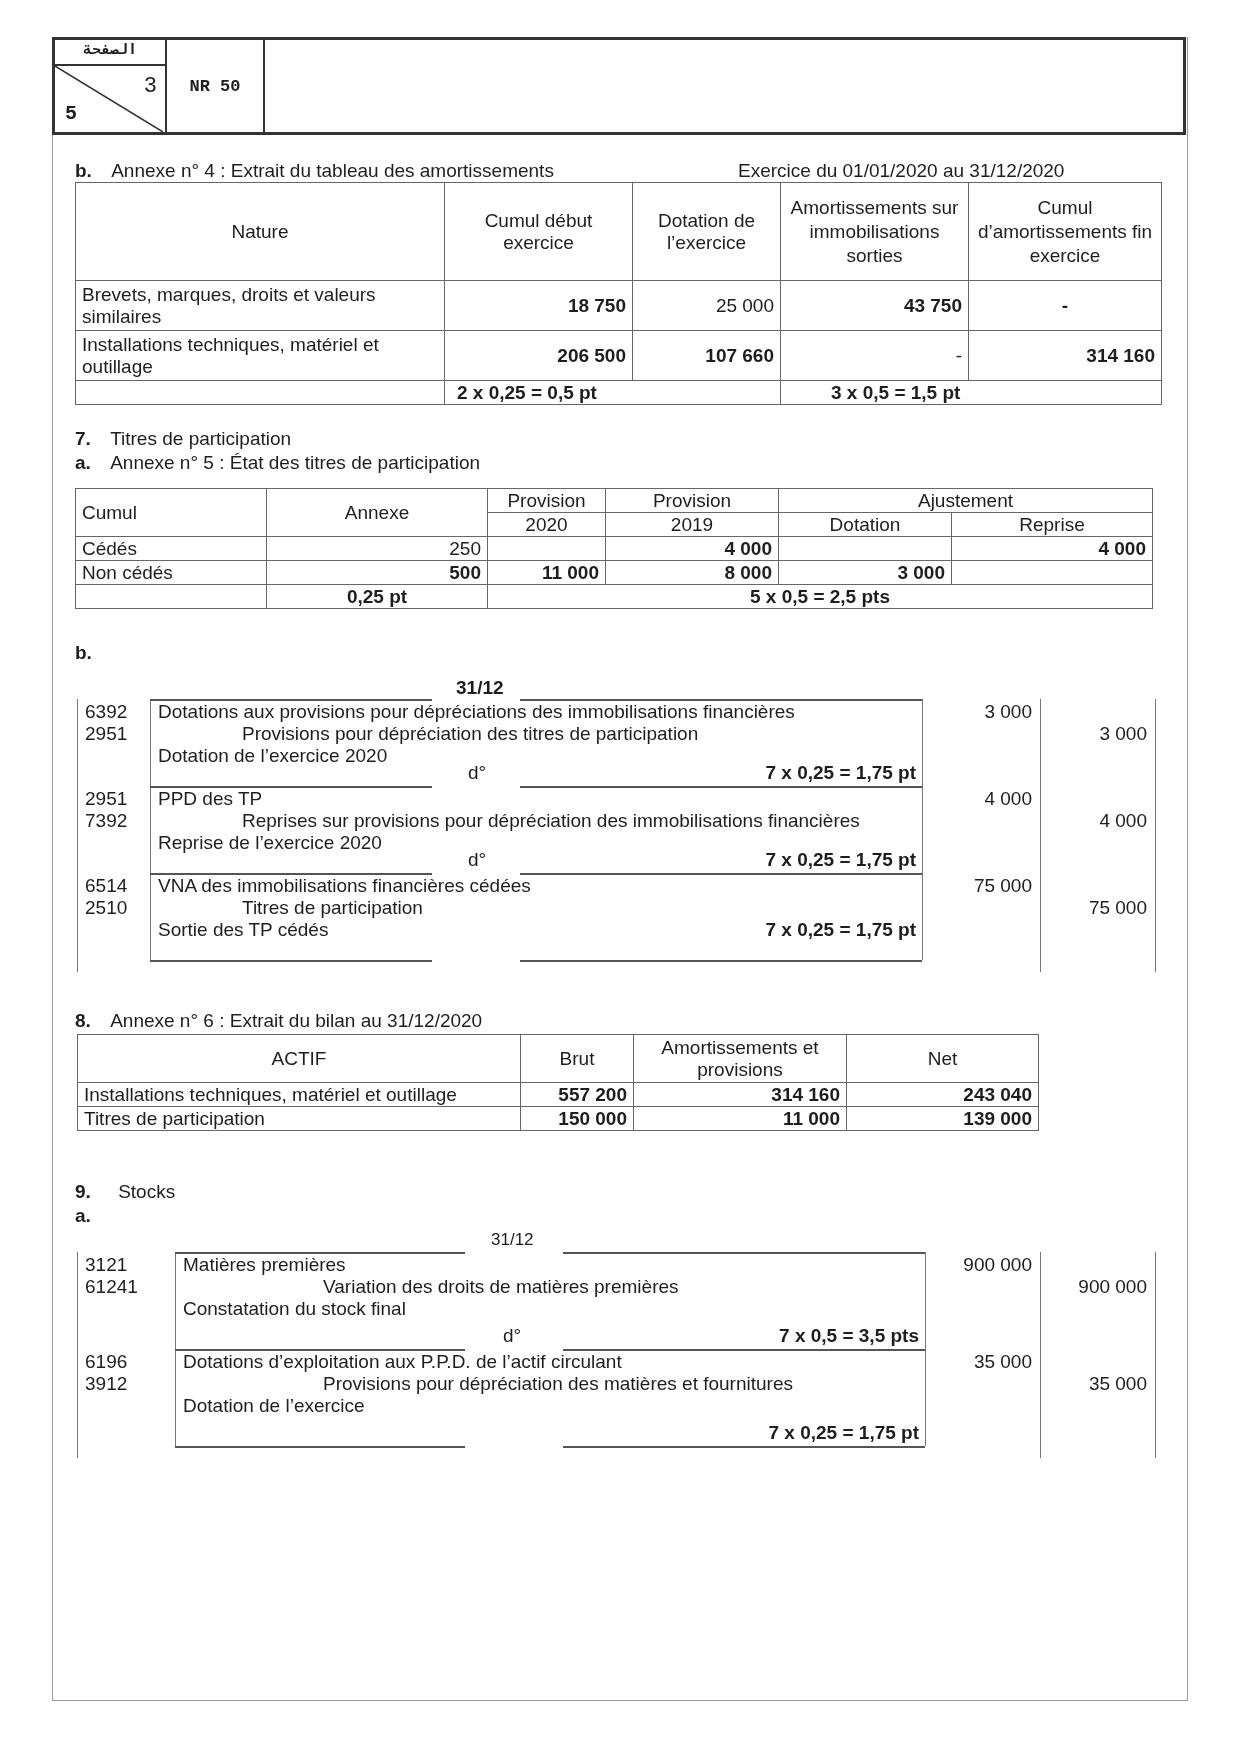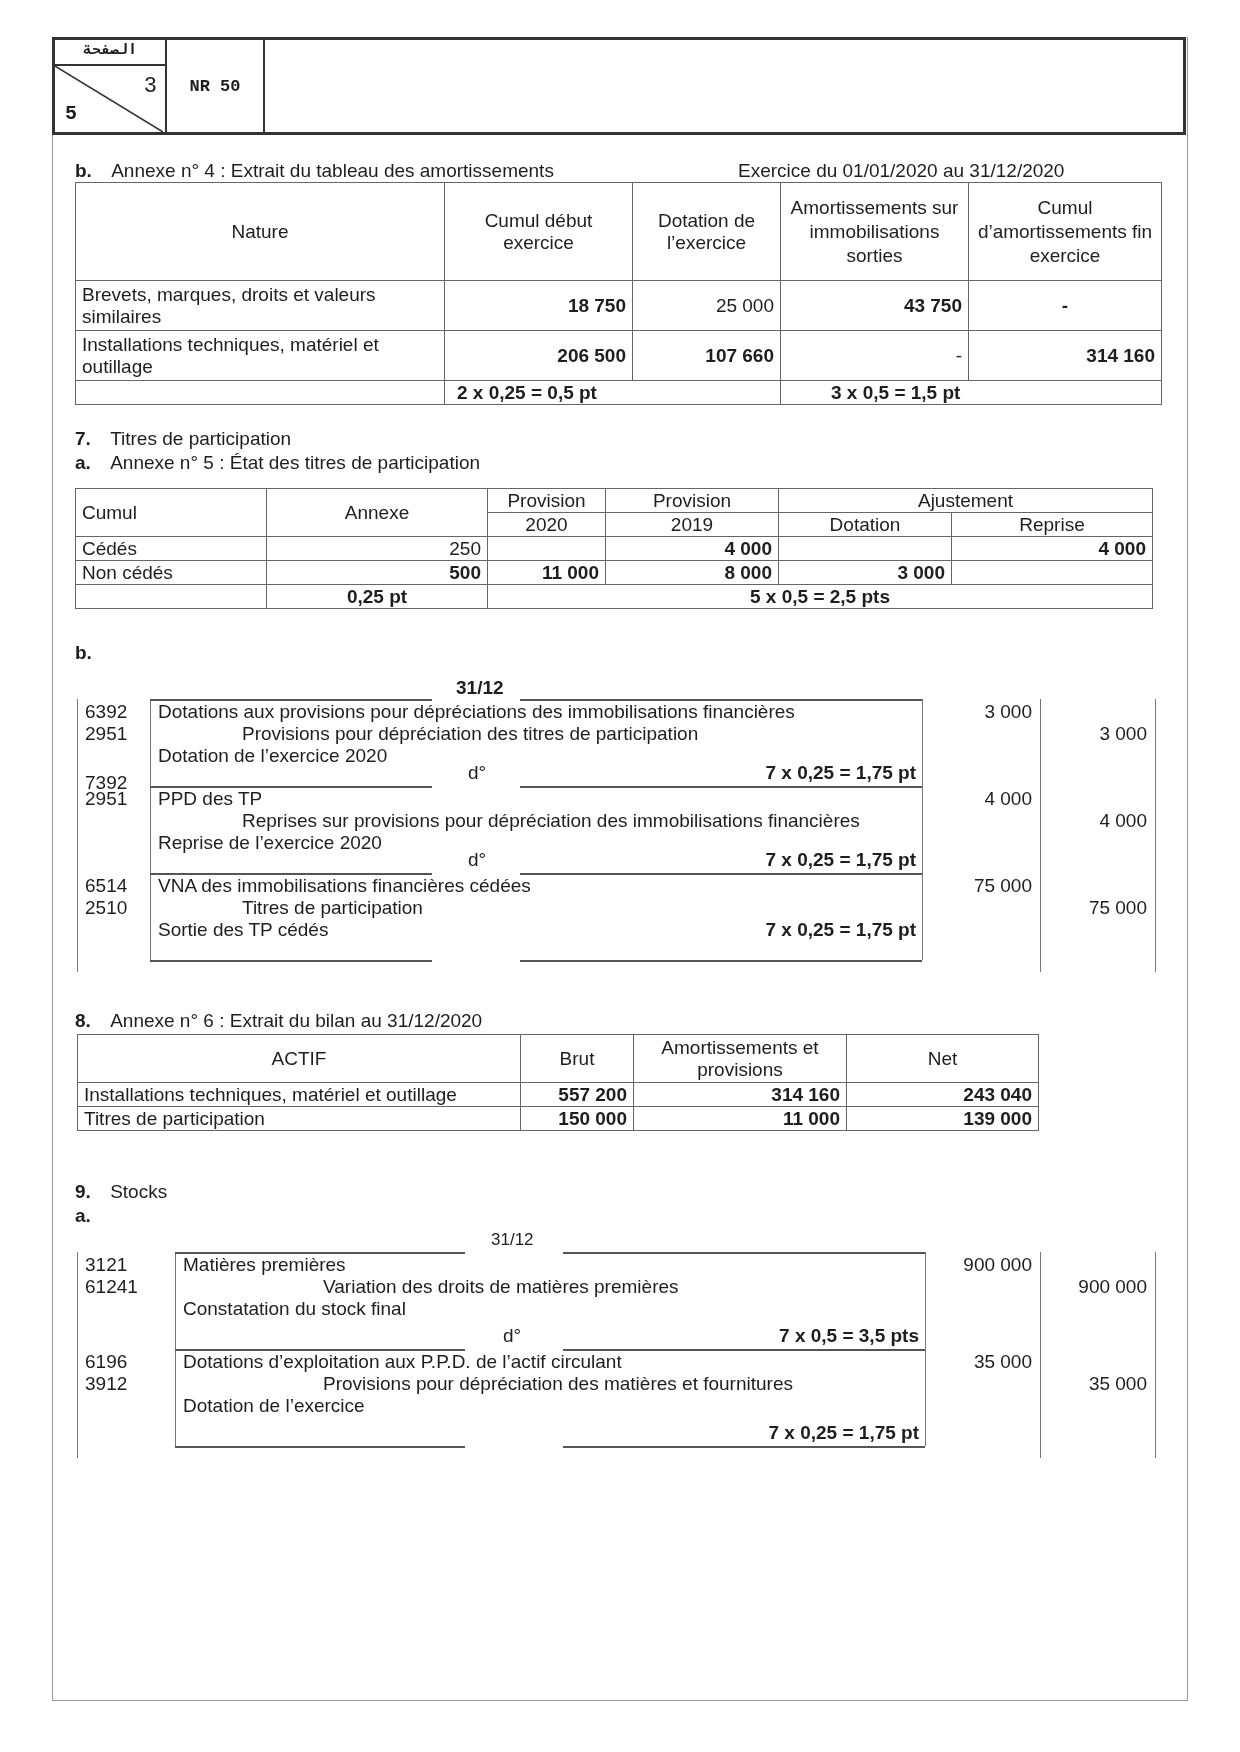--- a/index.html
+++ b/index.html
@@ -152,21 +152,21 @@
       <div class="jt" style="left:158px;top:745px">Dotation de l’exercice 2020</div>
       <div class="jt" style="left:468px;top:762px">d°</div>
       <div class="jt b" style="right:324px;top:762px">7 x 0,25 = 1,75 pt</div>
       <div class="jt" style="right:208px;top:701px">3 000</div>
       <div class="jt" style="right:93px;top:723px">3 000</div>
       <div class="jline" style="left:150px;top:786px;width:282px"></div>
       <div class="jline" style="left:520px;top:786px;width:402px"></div>
     </div>
     <div>
       <div class="jt" style="left:85px;top:788px">2951</div>
-      <div class="jt" style="left:85px;top:772px">7392</div>
+      <div class="jt" style="left:85px;top:810px">7392</div>
       <div class="jt" style="left:158px;top:788px">PPD des TP</div>
       <div class="jt" style="left:242px;top:810px">Reprises sur provisions pour dépréciation des immobilisations financières</div>
       <div class="jt" style="left:158px;top:832px">Reprise de l’exercice 2020</div>
       <div class="jt" style="left:468px;top:849px">d°</div>
       <div class="jt b" style="right:324px;top:849px">7 x 0,25 = 1,75 pt</div>
       <div class="jt" style="right:208px;top:788px">4 000</div>
       <div class="jt" style="right:93px;top:810px">4 000</div>
       <div class="jline" style="left:150px;top:873px;width:282px"></div>
       <div class="jline" style="left:520px;top:873px;width:402px"></div>
     </div>
@@ -207,21 +207,21 @@
     <td>Titres de participation</td>
     <td class="r b">150 000</td>
     <td class="r b">11 000</td>
     <td class="r b">139 000</td>
   </tr>
 </tbody>
   </table>
 
 <div class="abs" style="left:75px;top:1181px;">
   <span class="b">9.</span>
-  <span style="margin-left:14px">Stocks</span>
+  <span style="margin-left:22px">Stocks</span>
 </div>
 <div class="abs b" style="left:75px;top:1205px;">a.</div>
 
 <div id="journal9">
     <div class="jt " style="left:491px;top:1230px;font-size:17px">31/12</div>
     <div class="vline" style="left:77px;top:1252px;height:206px"></div>
     <div class="vline" style="left:1040px;top:1252px;height:206px"></div>
     <div class="vline" style="left:1155px;top:1252px;height:206px"></div>
     <div class="vline" style="left:175px;top:1252px;height:194px"></div>
     <div class="vline" style="left:925px;top:1252px;height:194px"></div>

